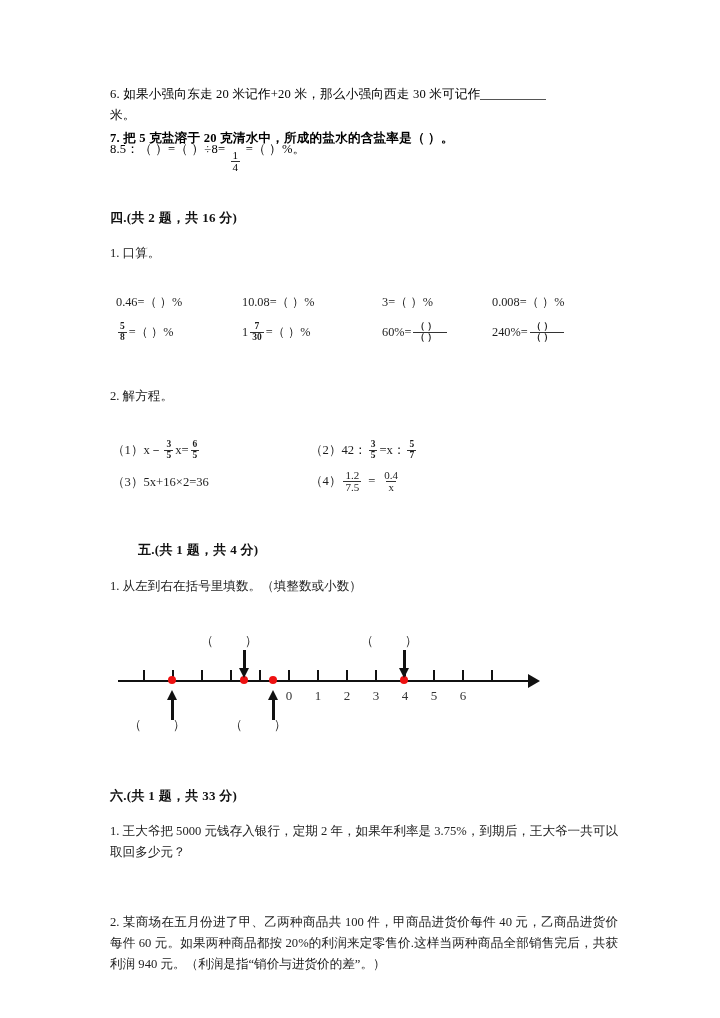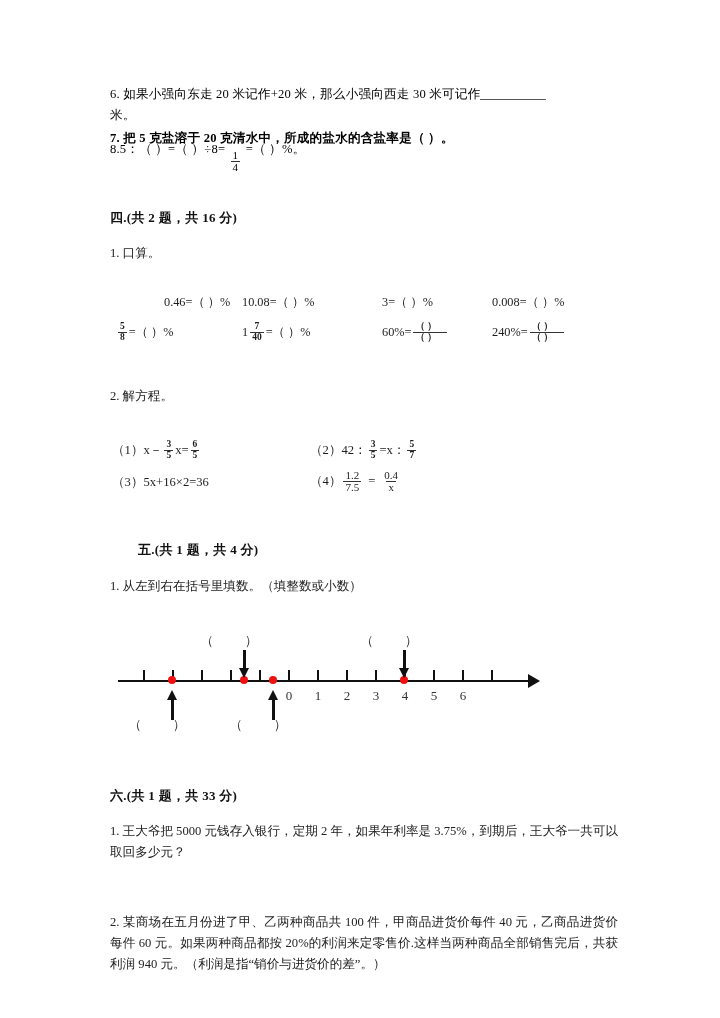--- a/index.html
+++ b/index.html
@@ -123,40 +123,40 @@
       <span class="num">1</span>
       <span class="den">4</span>
     </span>
     <span>=（        ）%。</span>
   </div>
 
   <div class="sec-head" style="left:110px;top:209px;">四.(共 2 题，共 16 分)</div>
   <div class="sub-q" style="left:110px;top:245px;">1. 口算。</div>
 
   <div class="ocrow" style="left:110px;top:294px;">
-    <div class="occell" style="left:6px;margin-left:48px;">0.46=（     ）%</div>
+    <div class="occell" style="left:6px;">0.46=（     ）%</div>
     <div class="occell" style="left:132px;">10.08=（     ）%</div>
     <div class="occell" style="left:272px;">3=（     ）%</div>
     <div class="occell" style="left:382px;">0.008=（     ）%</div>
   </div>
 
   <div class="ocrow" style="left:110px;top:322px;height:30px;">
     <div class="occell" style="left:6px;">
       <span></span>
       <span class="frac">
         <span class="num">5</span>
         <span class="den">8</span>
       </span>
       <span>=（     ）%</span>
     </div>
     <div class="occell" style="left:132px;">
       <span>1</span>
       <span class="frac">
         <span class="num">7</span>
-        <span class="den">40</span>
+        <span class="den">30</span>
       </span>
       <span>=（     ）%</span>
     </div>
     <div class="occell" style="left:272px;align-items:center;">
       <span>60%=</span>
       <span class="frac wide">
         <span class="num">（      ）</span>
         <span class="den">（      ）</span>
       </span>
     </div>

